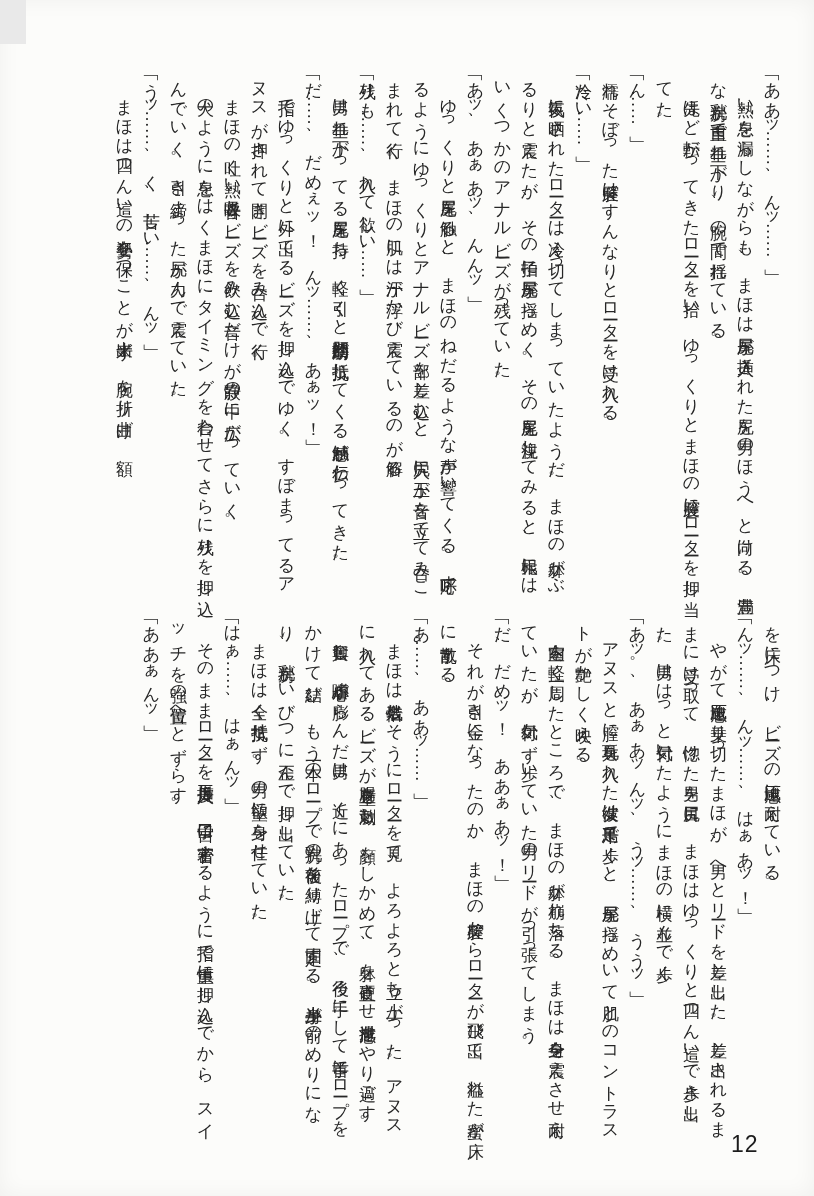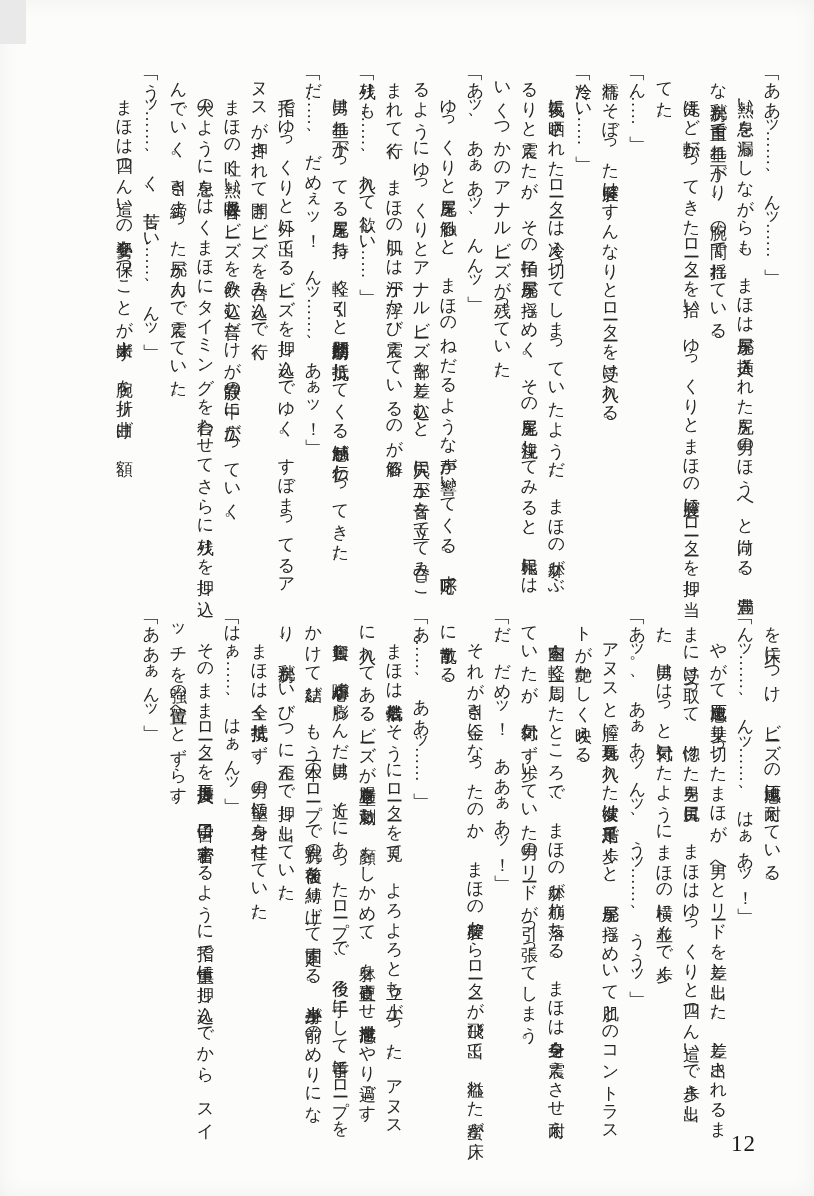--- a/index.html
+++ b/index.html
@@ -52,21 +52,21 @@
     margin: 0;
     padding: 0;
   }
   .vblock p.indent {
     text-indent: 1em;
   }
   .page-number {
     position: absolute;
     left: 731px;
     top: 1131px;
-    font-family: Liberation Serif, serif;
+    font-family: Liberation Sans, sans-serif;
     font-size: 23px;
     color: #1c1c1c;
     letter-spacing: 1px;
   }
 </style>
 </head>
 <body>
 
 <div class="page">
   <div class="scan-corner"></div>

